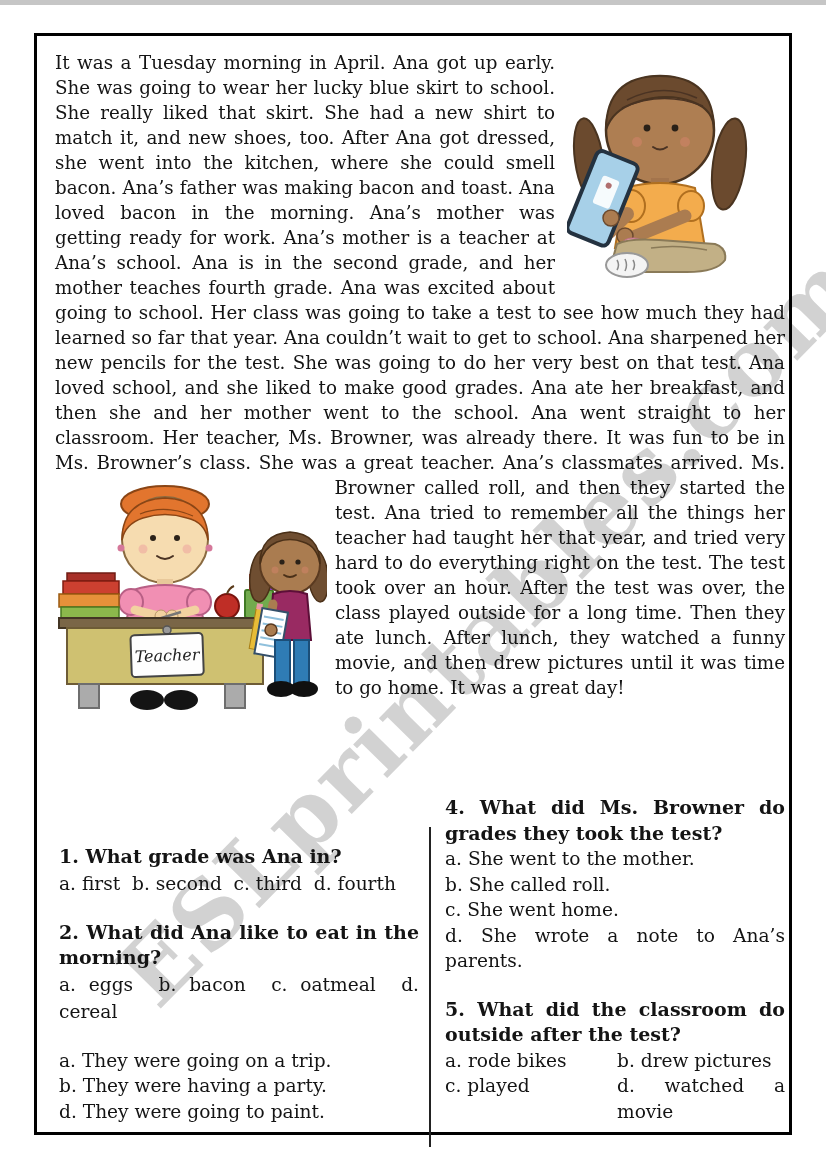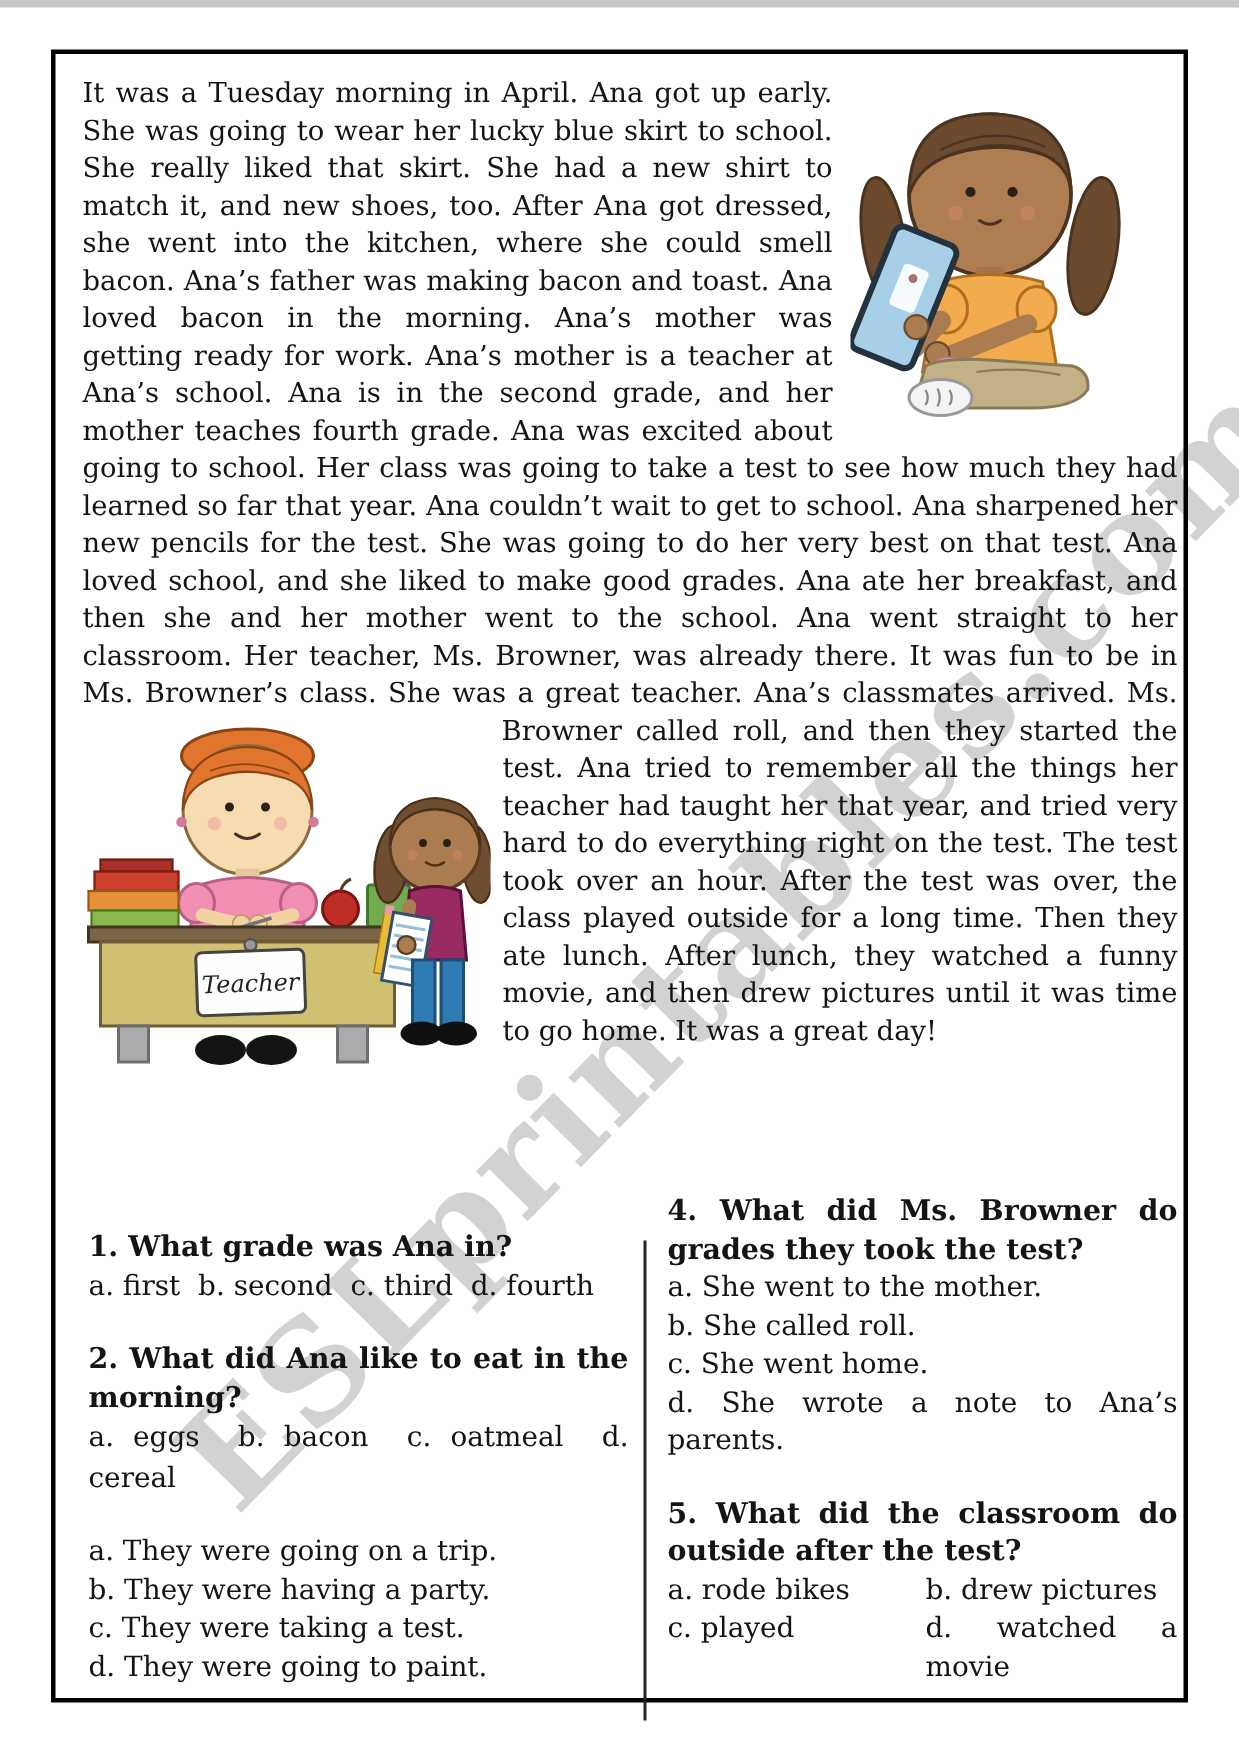--- a/index.html
+++ b/index.html
@@ -201,21 +201,20 @@
         </div>
 
         <div class="q-block">
           <div class="q-head"><span>2.</span> <span>What did Ana like to eat in the morning?</span></div>
           <div class="q-opt-inline">a. eggs  b. bacon  c. oatmeal  d. cereal</div>
         </div>
 
         <div class="q-block">
           <div class="q-opt">a. They were going on a trip.</div>
           <div class="q-opt">b. They were having a party.</div>
-          <div class="q-opt">c. They were taking a test.</div>
           <div class="q-opt">d. They were going to paint.</div>
         </div>
 
       </div>
 
       <div class="q-divider"></div>
 
       <div class="qcol-right">
 
         <div class="q-block">

